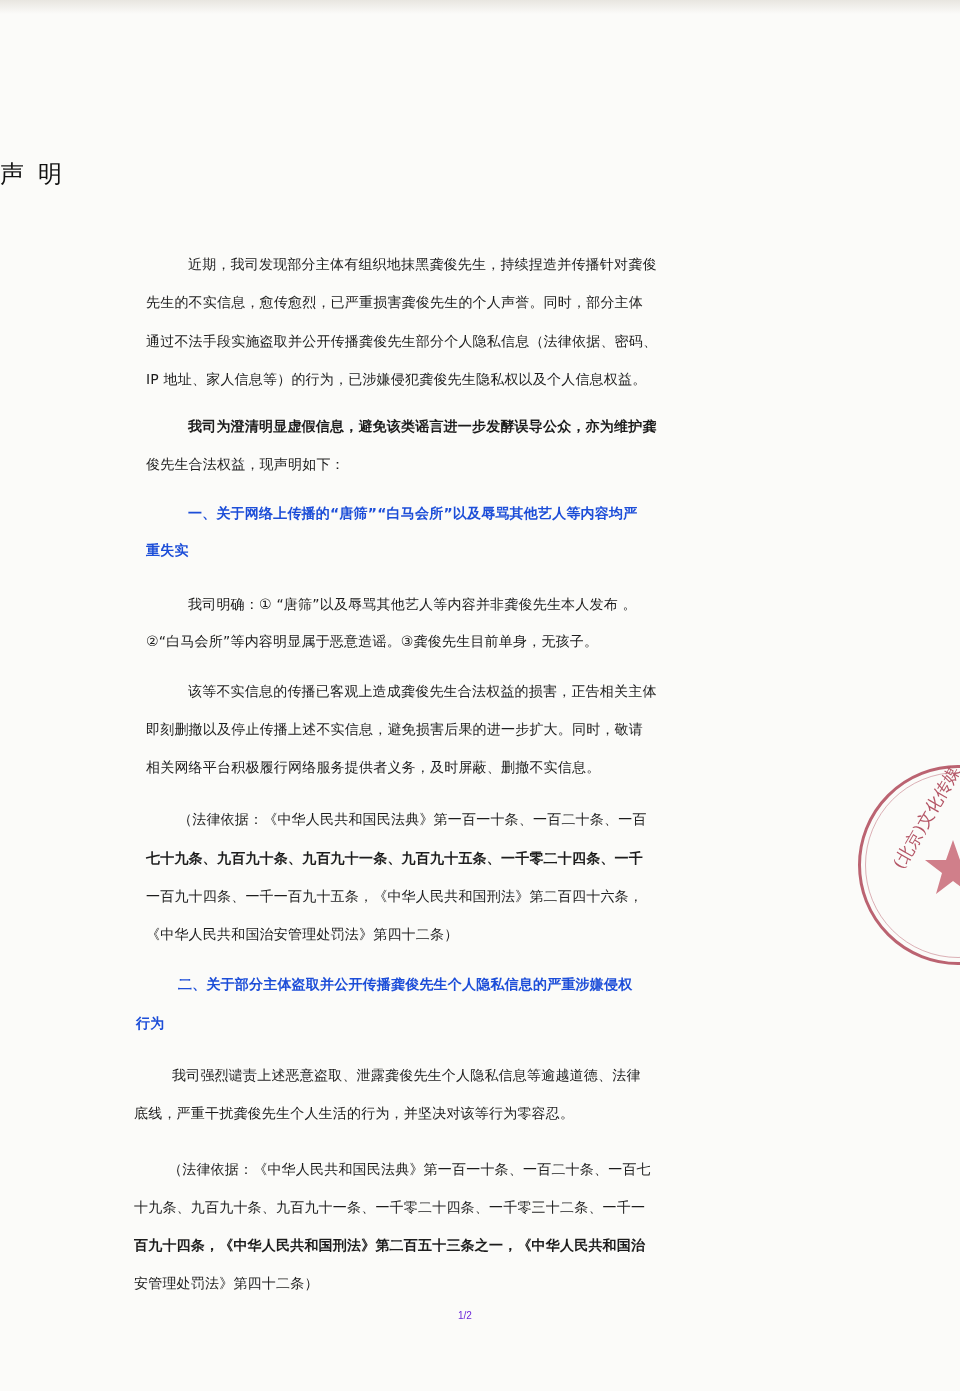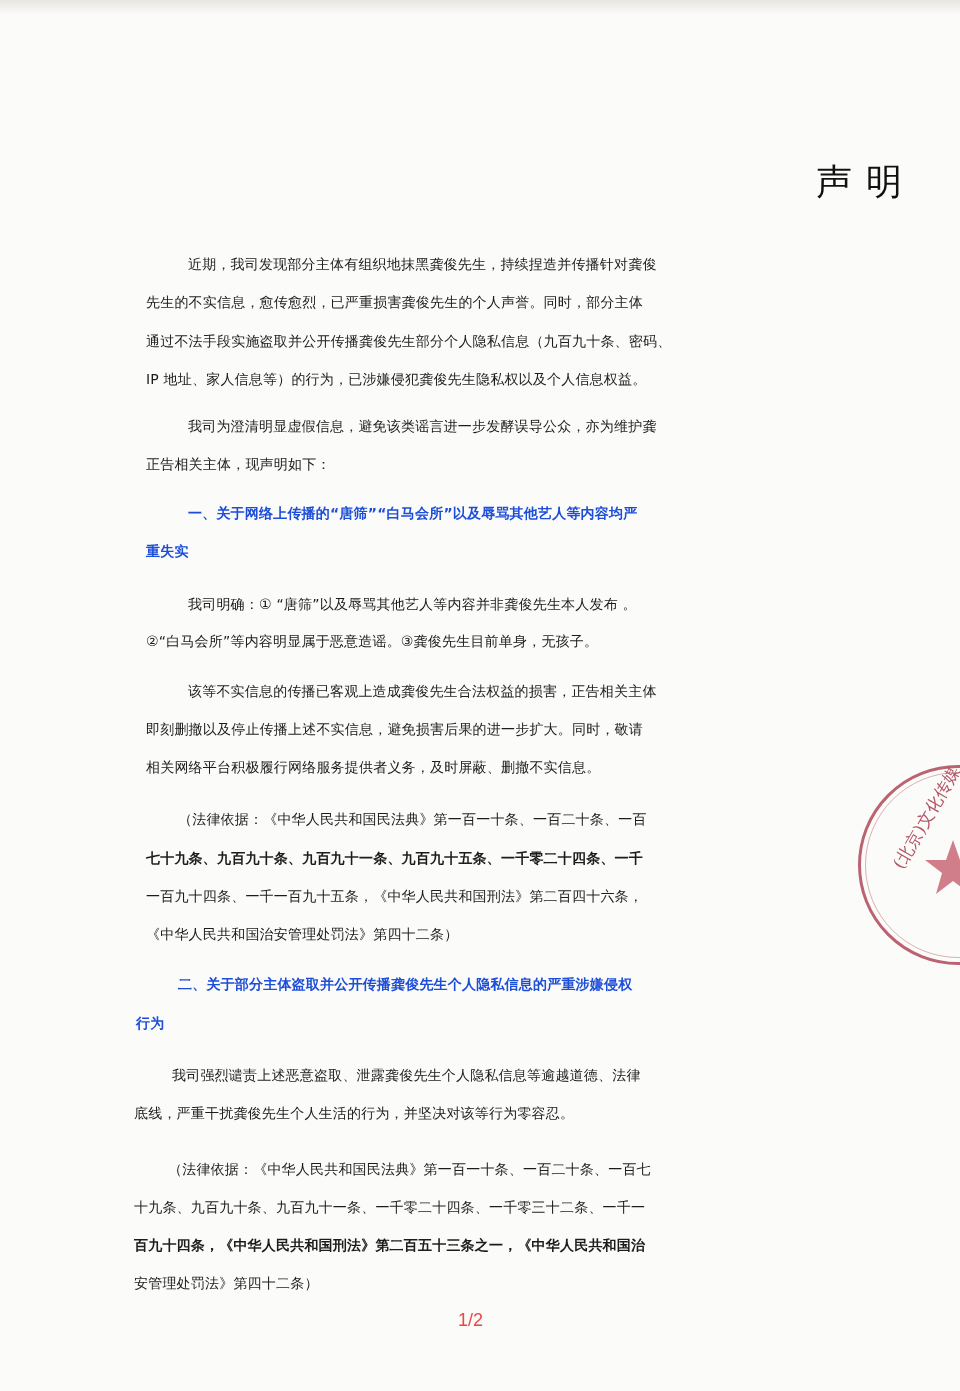--- a/index.html
+++ b/index.html
@@ -19,22 +19,22 @@
       position: absolute;
       left: 0; top: 0; right: 0;
       height: 14px;
       background: linear-gradient(to bottom, #e8e6e0, rgba(251,251,249,0));
     }
     .title {
       position: absolute;
       top: 158px;
       left: 0;
       width: 916px;
-      text-align: right;
-      font-size: 36px;
+      text-align: left;
+      font-size: 24px;
       font-weight: 400;
       letter-spacing: 14px;
       color: #111;
     }
     .block {
       position: absolute;
       left: 0;
       width: 960px;
     }
     .line {
@@ -47,23 +47,23 @@
       margin-top: 24px;
     }
     .bold {
       font-weight: 700;
       color: #1d4ed8;
     }
     .page-number {
       position: absolute;
       top: 1310px;
       left: 458px;
-      font-size: 18px;
+      font-size: 10px;
       font-family: "Liberation Sans", sans-serif;
-      color: #ef4444;
+      color: #6d28d9;
     }
     .seal {
       position: absolute;
       left: 858px;
       top: 765px;
       width: 200px;
       height: 200px;
       border-radius: 50%;
       border: 3px solid #b0495a;
       box-sizing: border-box;
@@ -92,32 +92,32 @@
 </head>
 <body>
 
 <div class="page-shade"></div>
 
 <div class="title">声明</div>
 
 <div class="block">
   <div class="line" style="top:228px; left:188px;">近期，我司发现部分主体有组织地抹黑龚俊先生，持续捏造并传播针对龚俊</div>
   <div class="line" style="top:266px; left:146px;">先生的不实信息，愈传愈烈，已严重损害龚俊先生的个人声誉。同时，部分主体</div>
-  <div class="line" style="top:305px; left:146px;">通过不法手段实施盗取并公开传播龚俊先生部分个人隐私信息（九百九十条、密码、</div>
+  <div class="line" style="top:305px; left:146px;">通过不法手段实施盗取并公开传播龚俊先生部分个人隐私信息（法律依据、密码、</div>
   <div class="line" style="top:343px; left:146px;">IP 地址、家人信息等）的行为，已涉嫌侵犯龚俊先生隐私权以及个人信息权益。</div>
 </div>
 
 <div class="block">
-  <div class="line" style="top:390px; left:188px;">我司为澄清明显虚假信息，避免该类谣言进一步发酵误导公众，亦为维护龚</div>
-  <div class="line" style="top:428px; left:146px;">正告相关主体，现声明如下：</div>
+  <div class="line" style="top:390px; left:188px;font-weight:bold;">我司为澄清明显虚假信息，避免该类谣言进一步发酵误导公众，亦为维护龚</div>
+  <div class="line" style="top:428px; left:146px;">俊先生合法权益，现声明如下：</div>
 </div>
 
 <div class="block">
   <div class="line bold" style="top:477px; left:188px;">一、关于网络上传播的“唐筛”“白马会所”以及辱骂其他艺人等内容均严</div>
-  <div class="line bold" style="top:515px; left:146px;">重失实</div>
+  <div class="line bold" style="top:515px; left:146px;font-family:Liberation Serif, serif;">重失实</div>
 </div>
 
 <div class="block">
   <div class="line" style="top:568px; left:188px;">我司明确：①  “唐筛”以及辱骂其他艺人等内容并非龚俊先生本人发布  。</div>
   <div class="line" style="top:605px; left:146px;">②“白马会所”等内容明显属于恶意造谣。③龚俊先生目前单身，无孩子。</div>
 </div>
 
 <div class="block">
   <div class="line" style="top:655px; left:188px;">该等不实信息的传播已客观上造成龚俊先生合法权益的损害，正告相关主体</div>
   <div class="line" style="top:693px; left:146px;">即刻删撤以及停止传播上述不实信息，避免损害后果的进一步扩大。同时，敬请</div>

